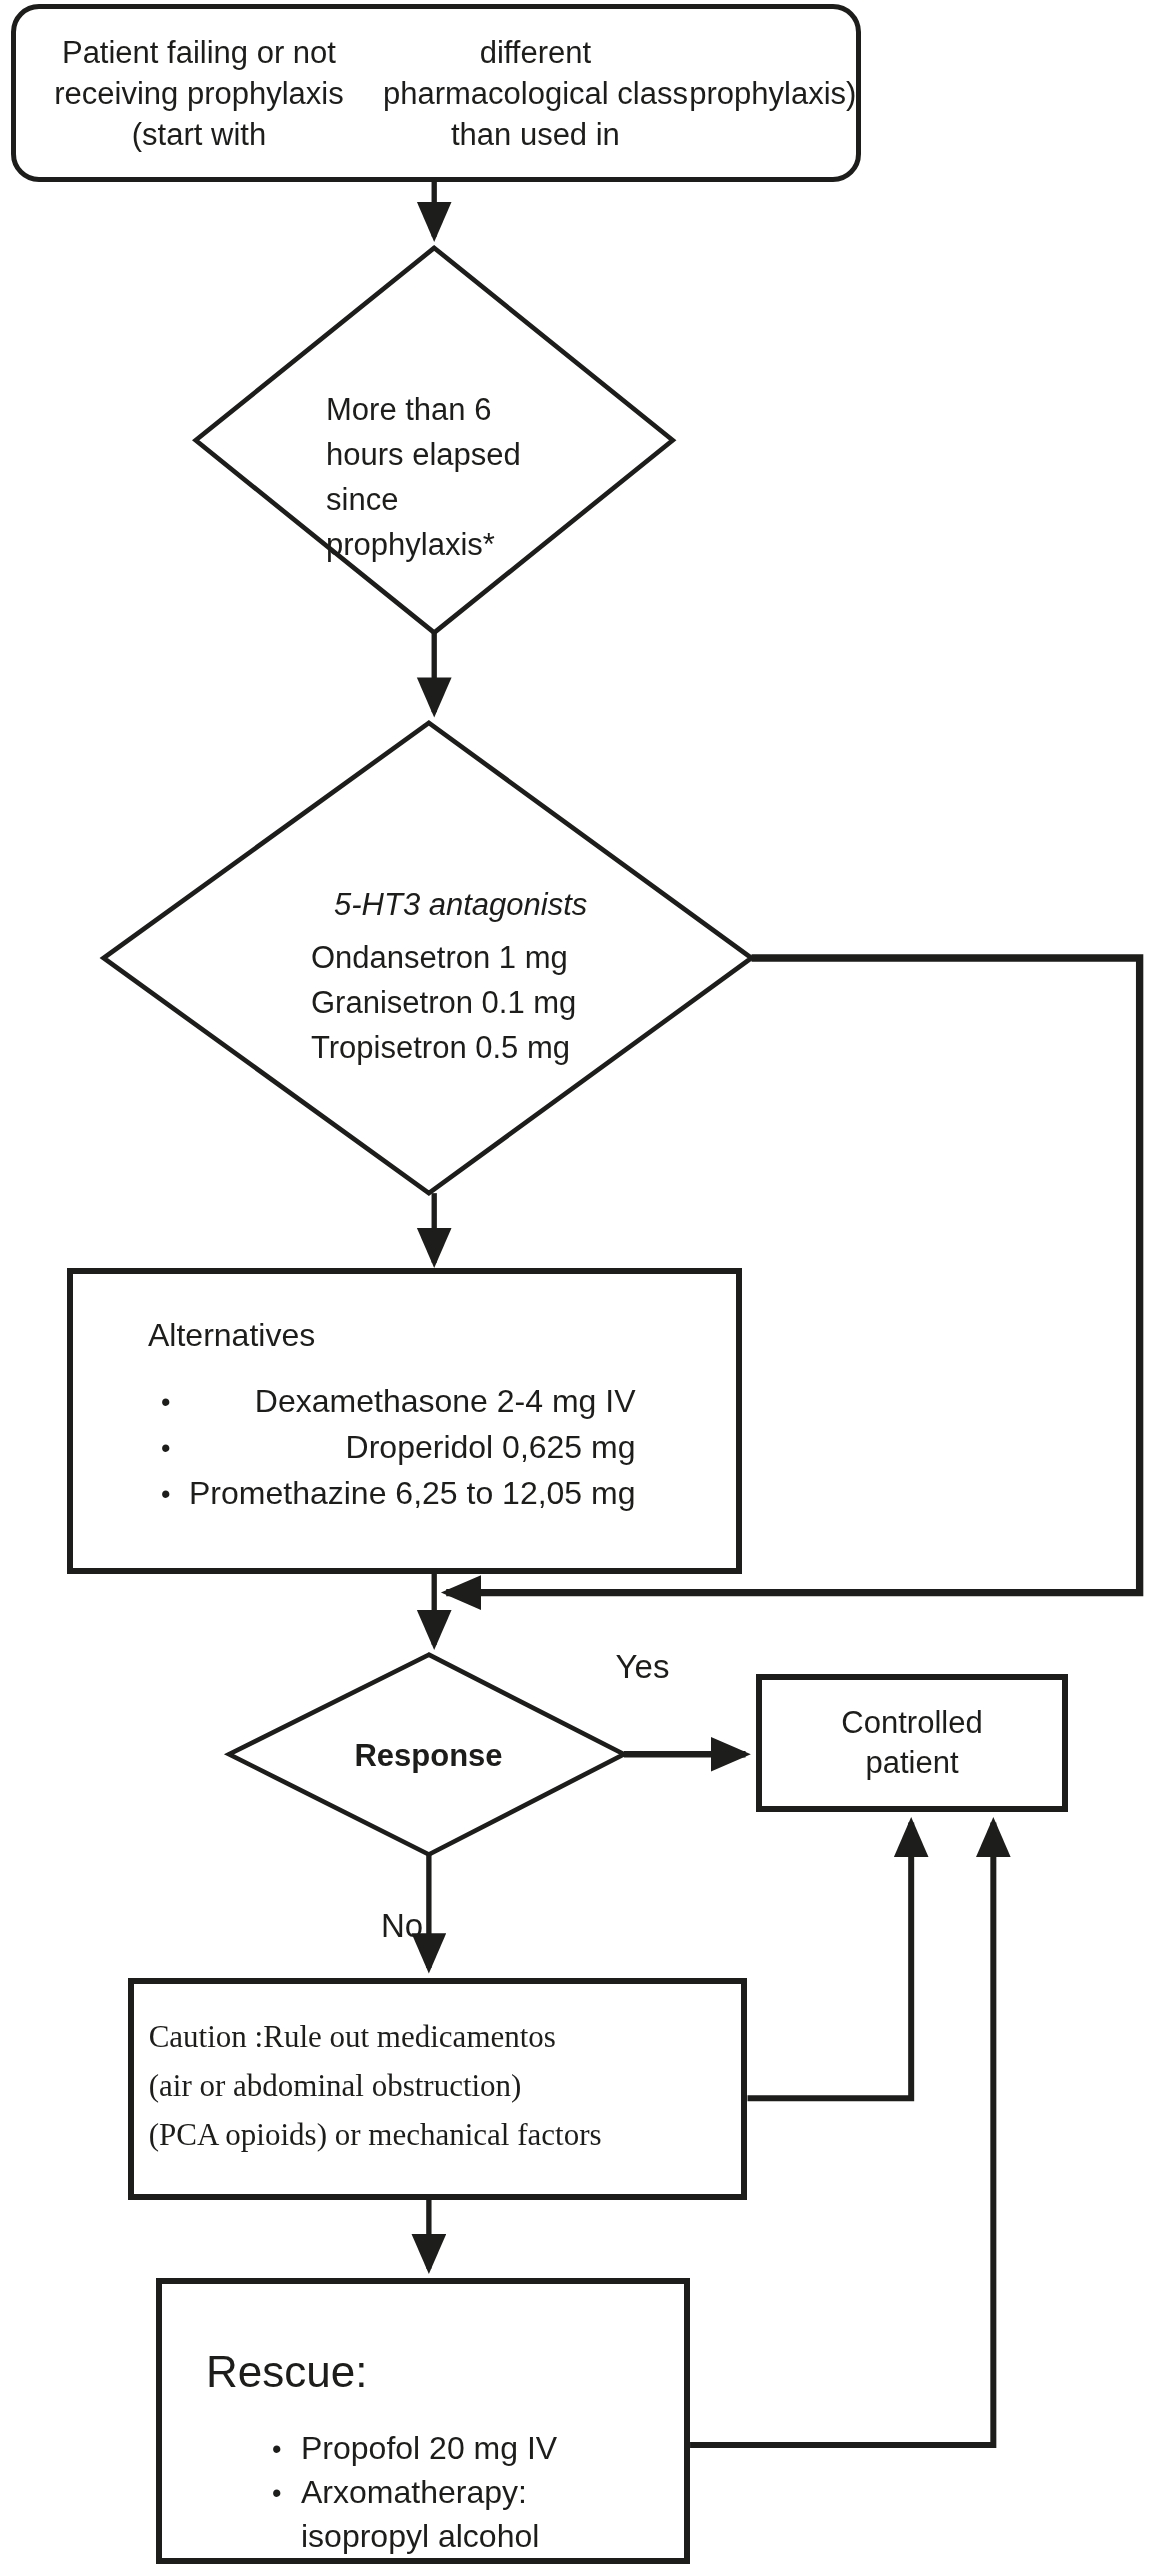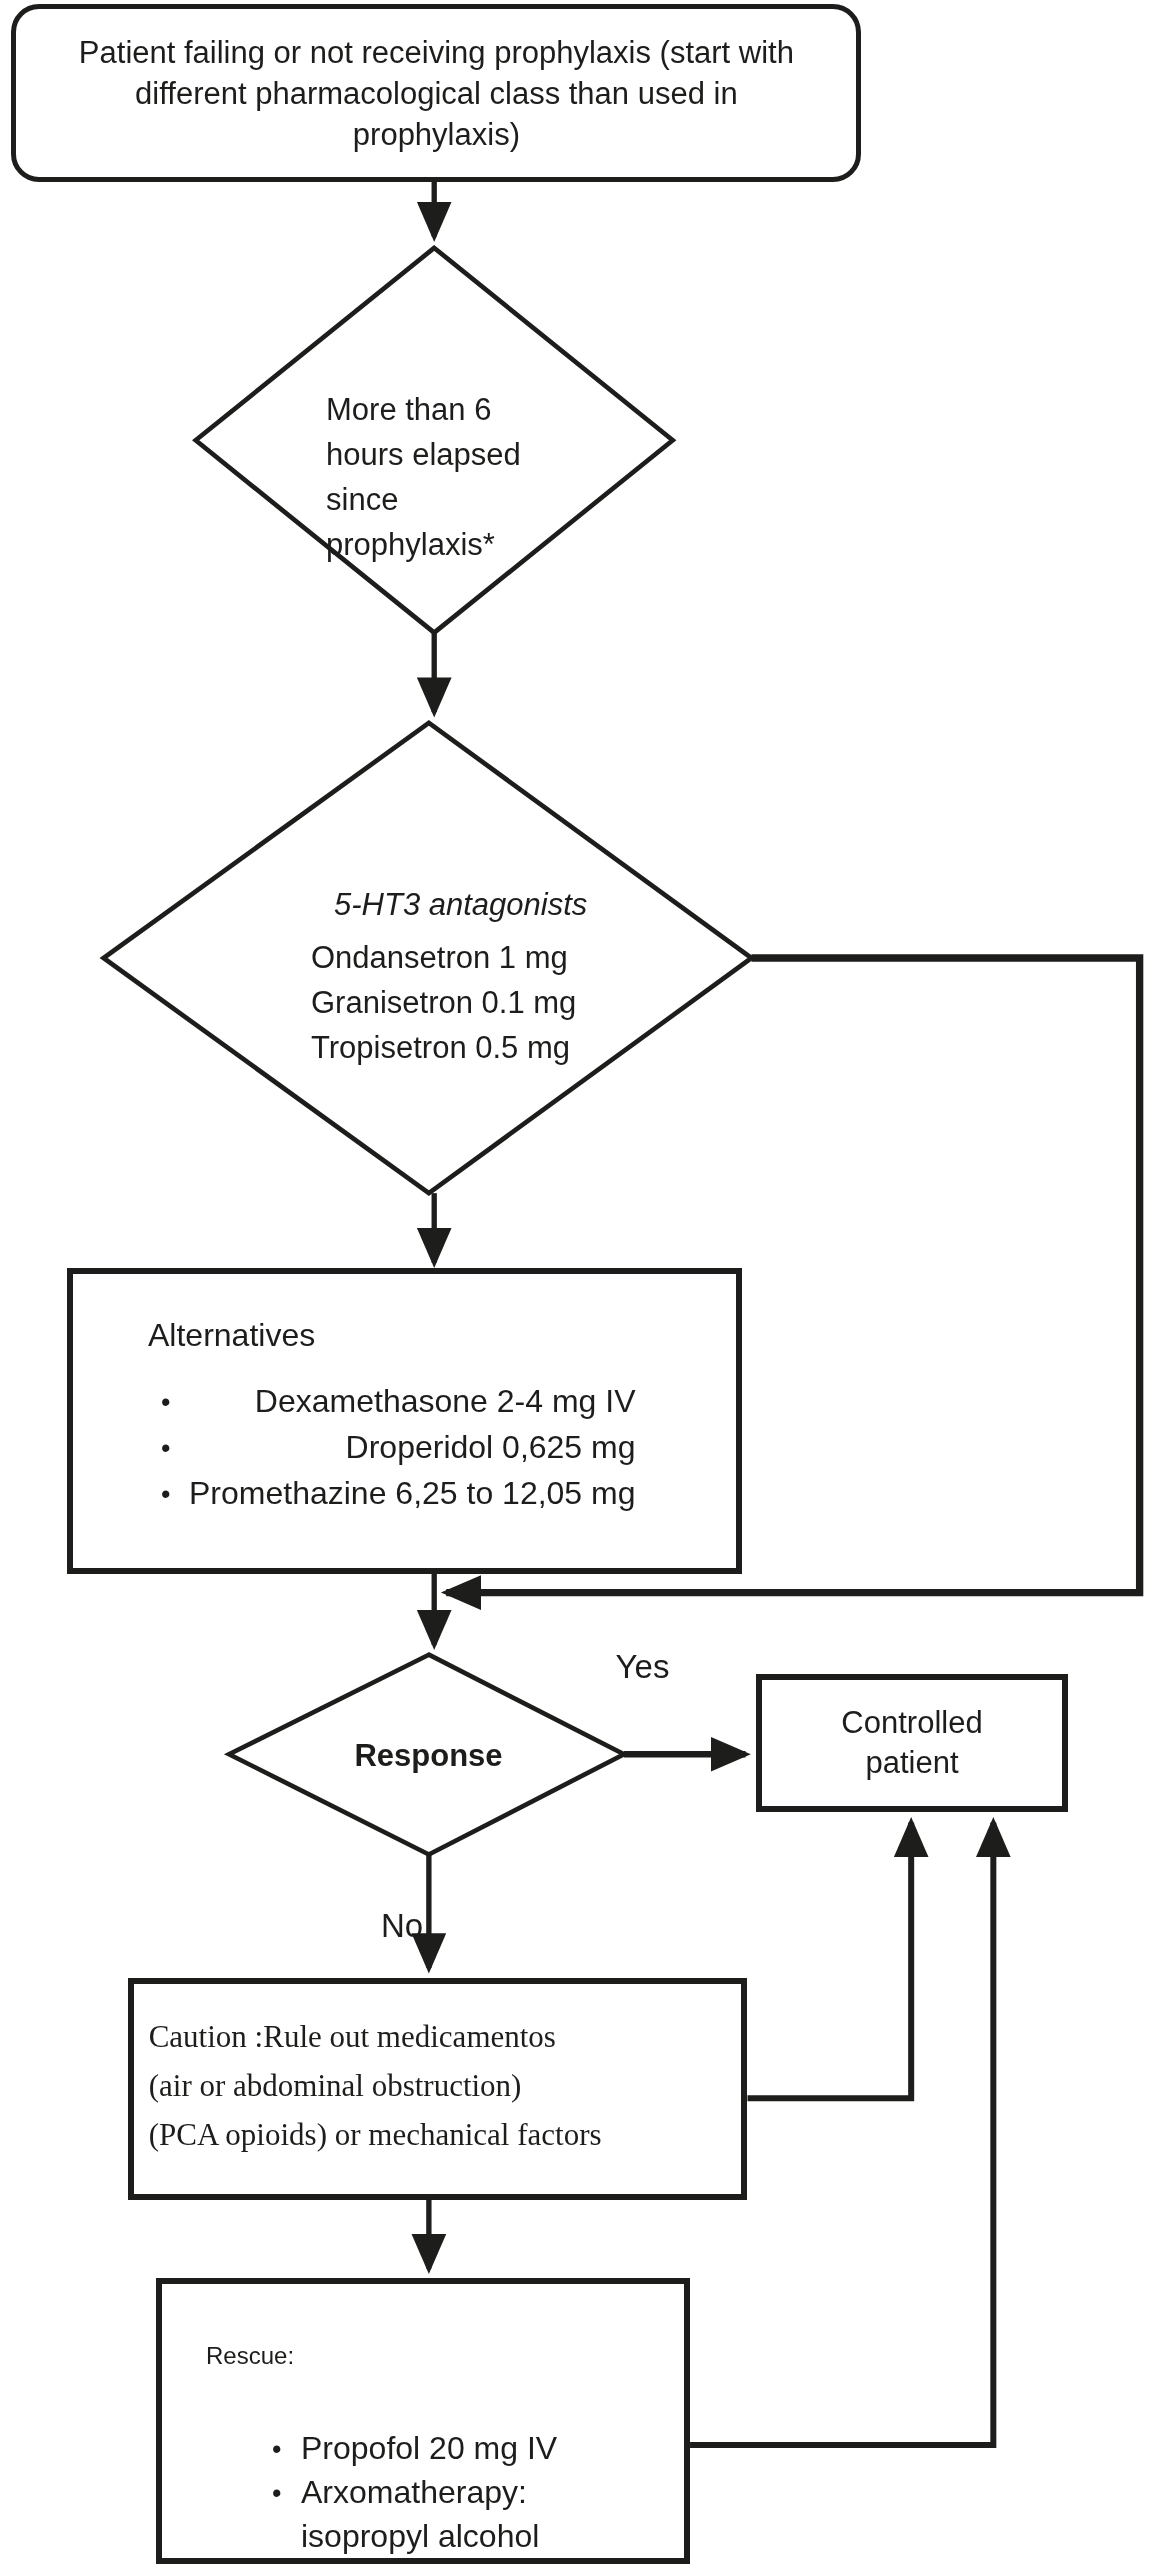--- a/index.html
+++ b/index.html
@@ -18,21 +18,21 @@
   
   .node {
     position: absolute;
     box-sizing: border-box;
     border: 6px solid #1d1d1b;
     background: transparent;
   }
   #start-node {
     left: 11.4px; top: 4px; width: 850px; height: 178px;
     border-width: 5.3px; border-radius: 28px;
-    display: flex; flex-direction: column;
+    display: flex; flex-direction: row;
     align-items: center; justify-content: center;
     text-align: center;
   }
   #start-node .line { font-size: 31px; line-height: 41px; }
 
   #alternatives-node { left: 67px; top: 1268px; width: 675px; height: 306px; text-align: right; }
   #alternatives-title {
     position: absolute; left: 75px; top: 41px;
     font-size: 32px; line-height: 40px;
   }
@@ -57,22 +57,22 @@
   }
 
   #caution-node { left: 128px; top: 1978px; width: 619px; height: 222px; font-family: Liberation Serif, serif; }
   #caution-node .lines {
     position: absolute; left: 14.7px; top: 28px;
     font-size: 31px; line-height: 49px; white-space: nowrap;
   }
 
   #rescue-node { left: 156px; top: 2278px; width: 534px; height: 286px; }
   #rescue-title {
-    position: absolute; left: 44px; top: 52px;
-    font-size: 24px; line-height: 40px;
+    position: absolute; left: 44px; top: 68px;
+    font-size: 44px; line-height: 40px;
   }
   #rescue-list {
     position: absolute; left: 139px; top: 142px;
     margin: 0; padding: 0; list-style: none;
   }
   #rescue-list li {
     position: relative; font-size: 32px; line-height: 44px;
     width: 307px;
   }
   #rescue-list li::before {

